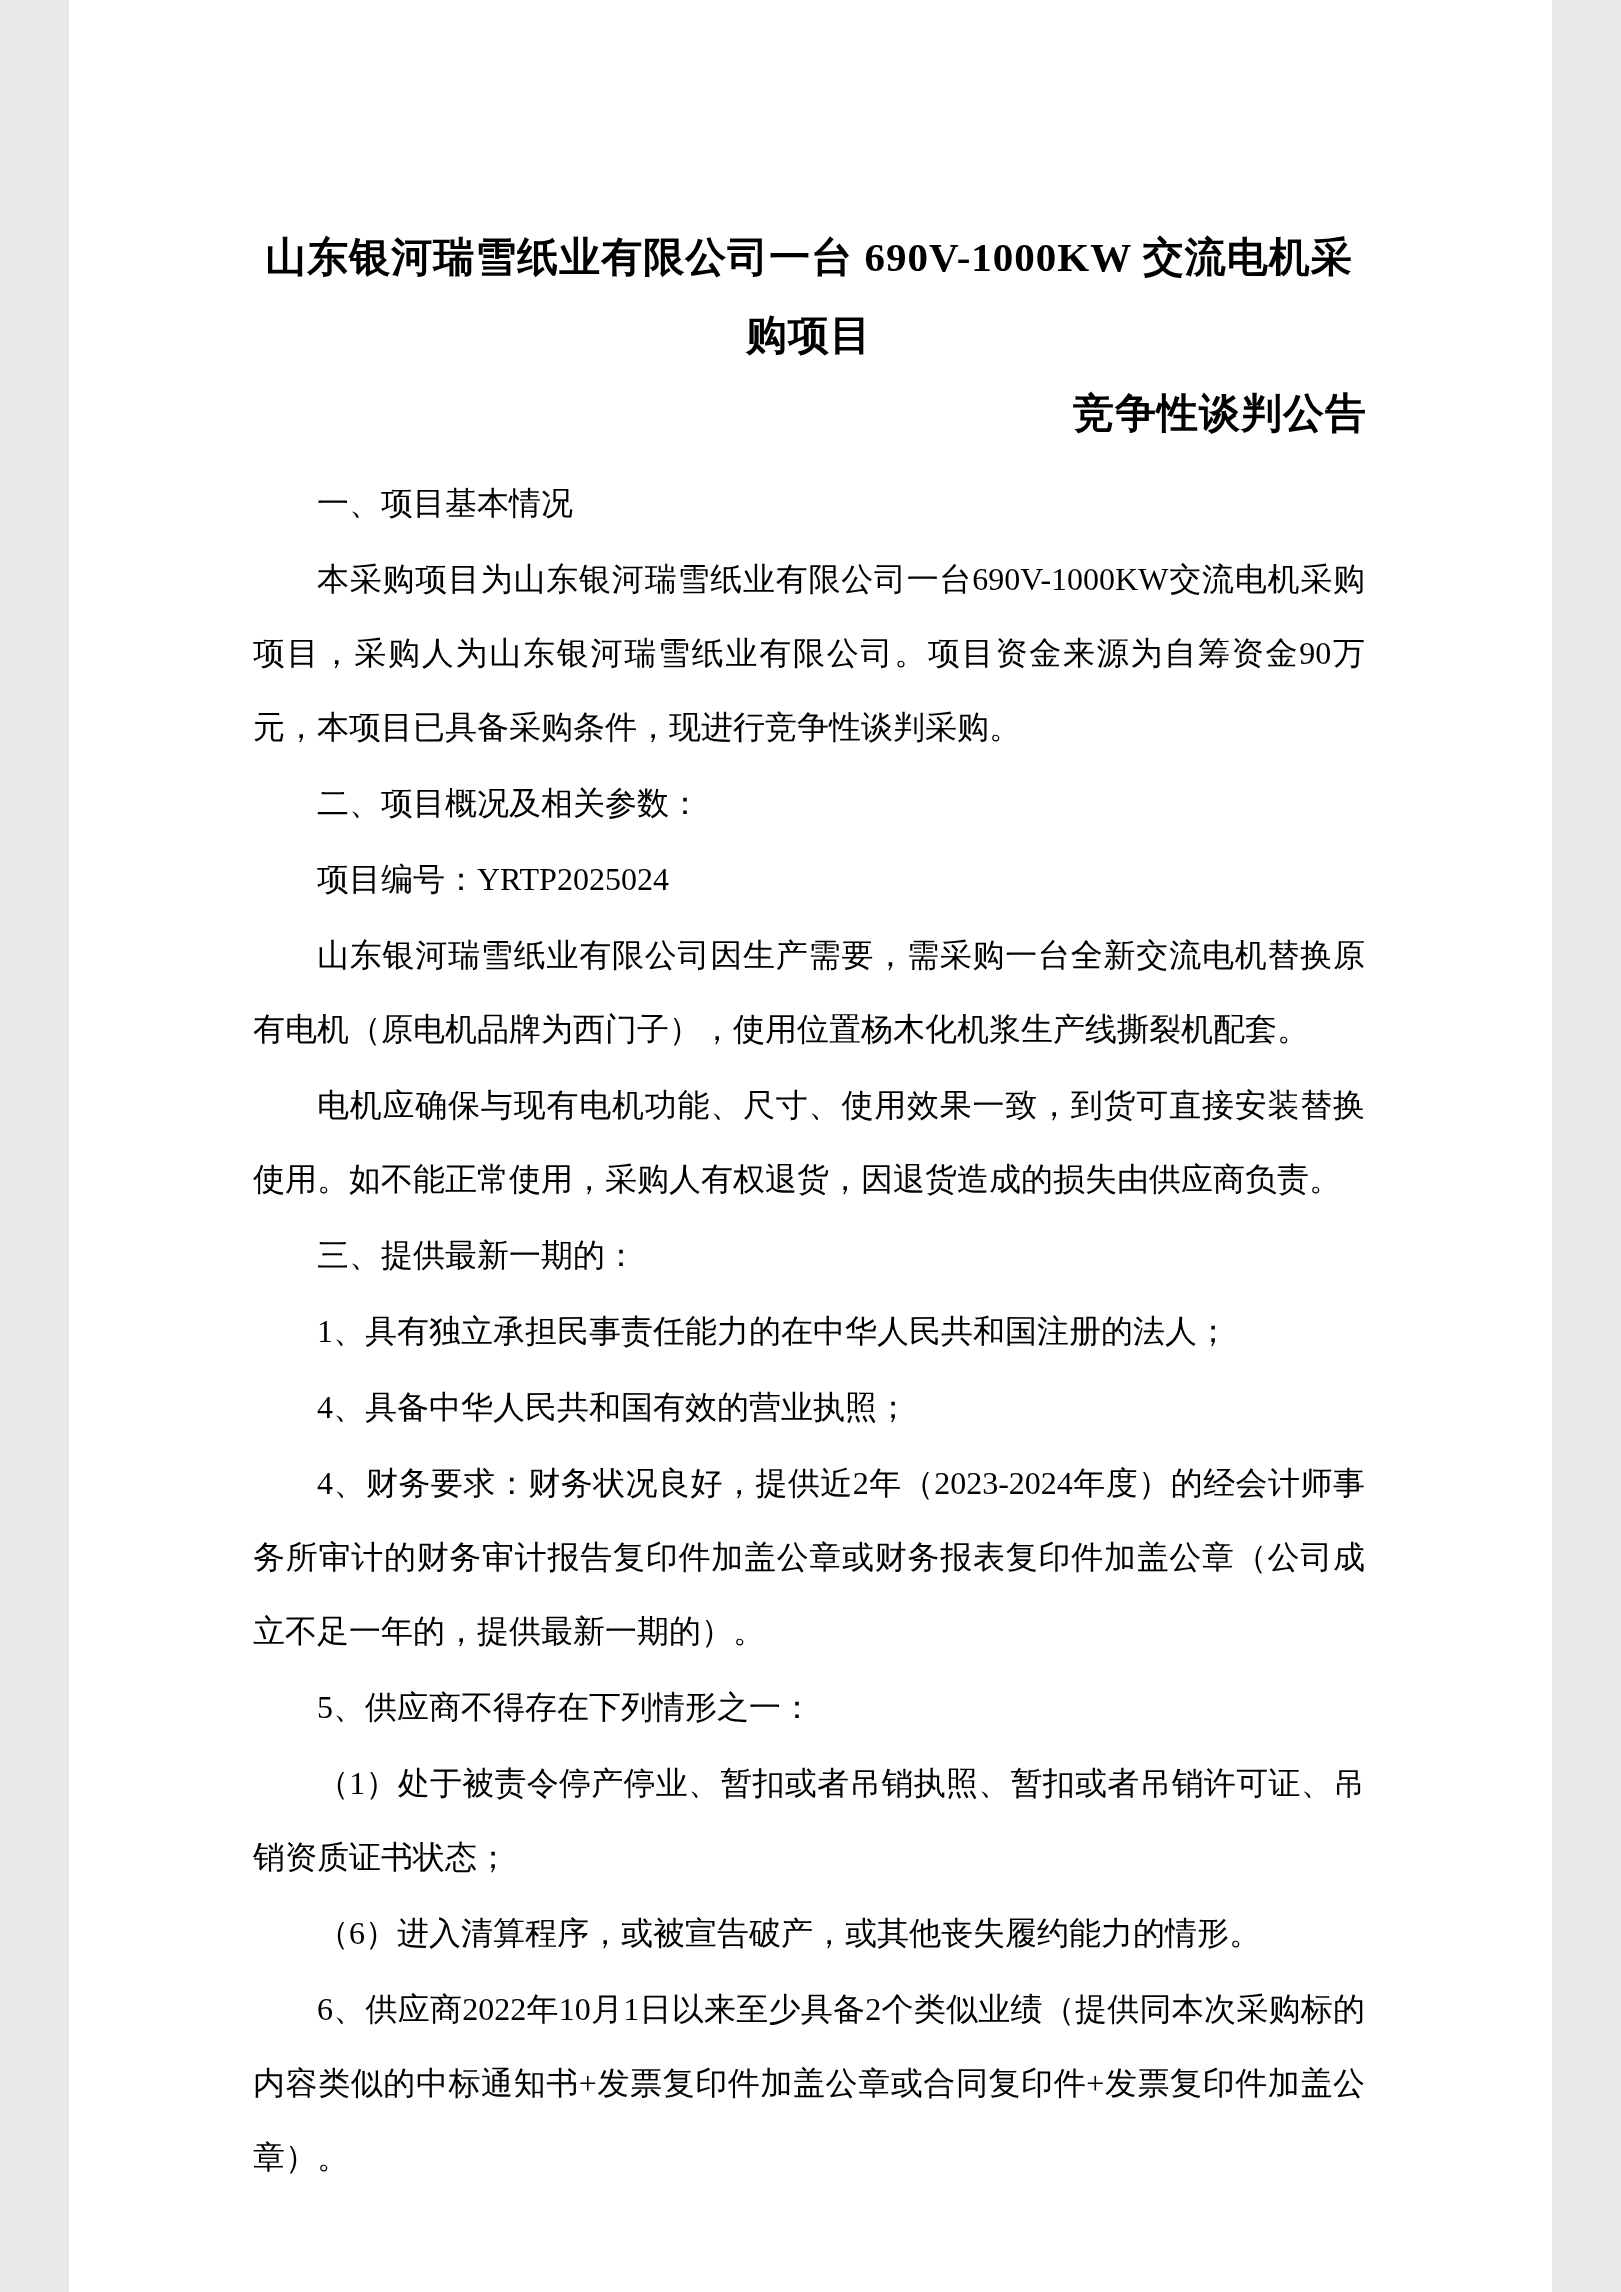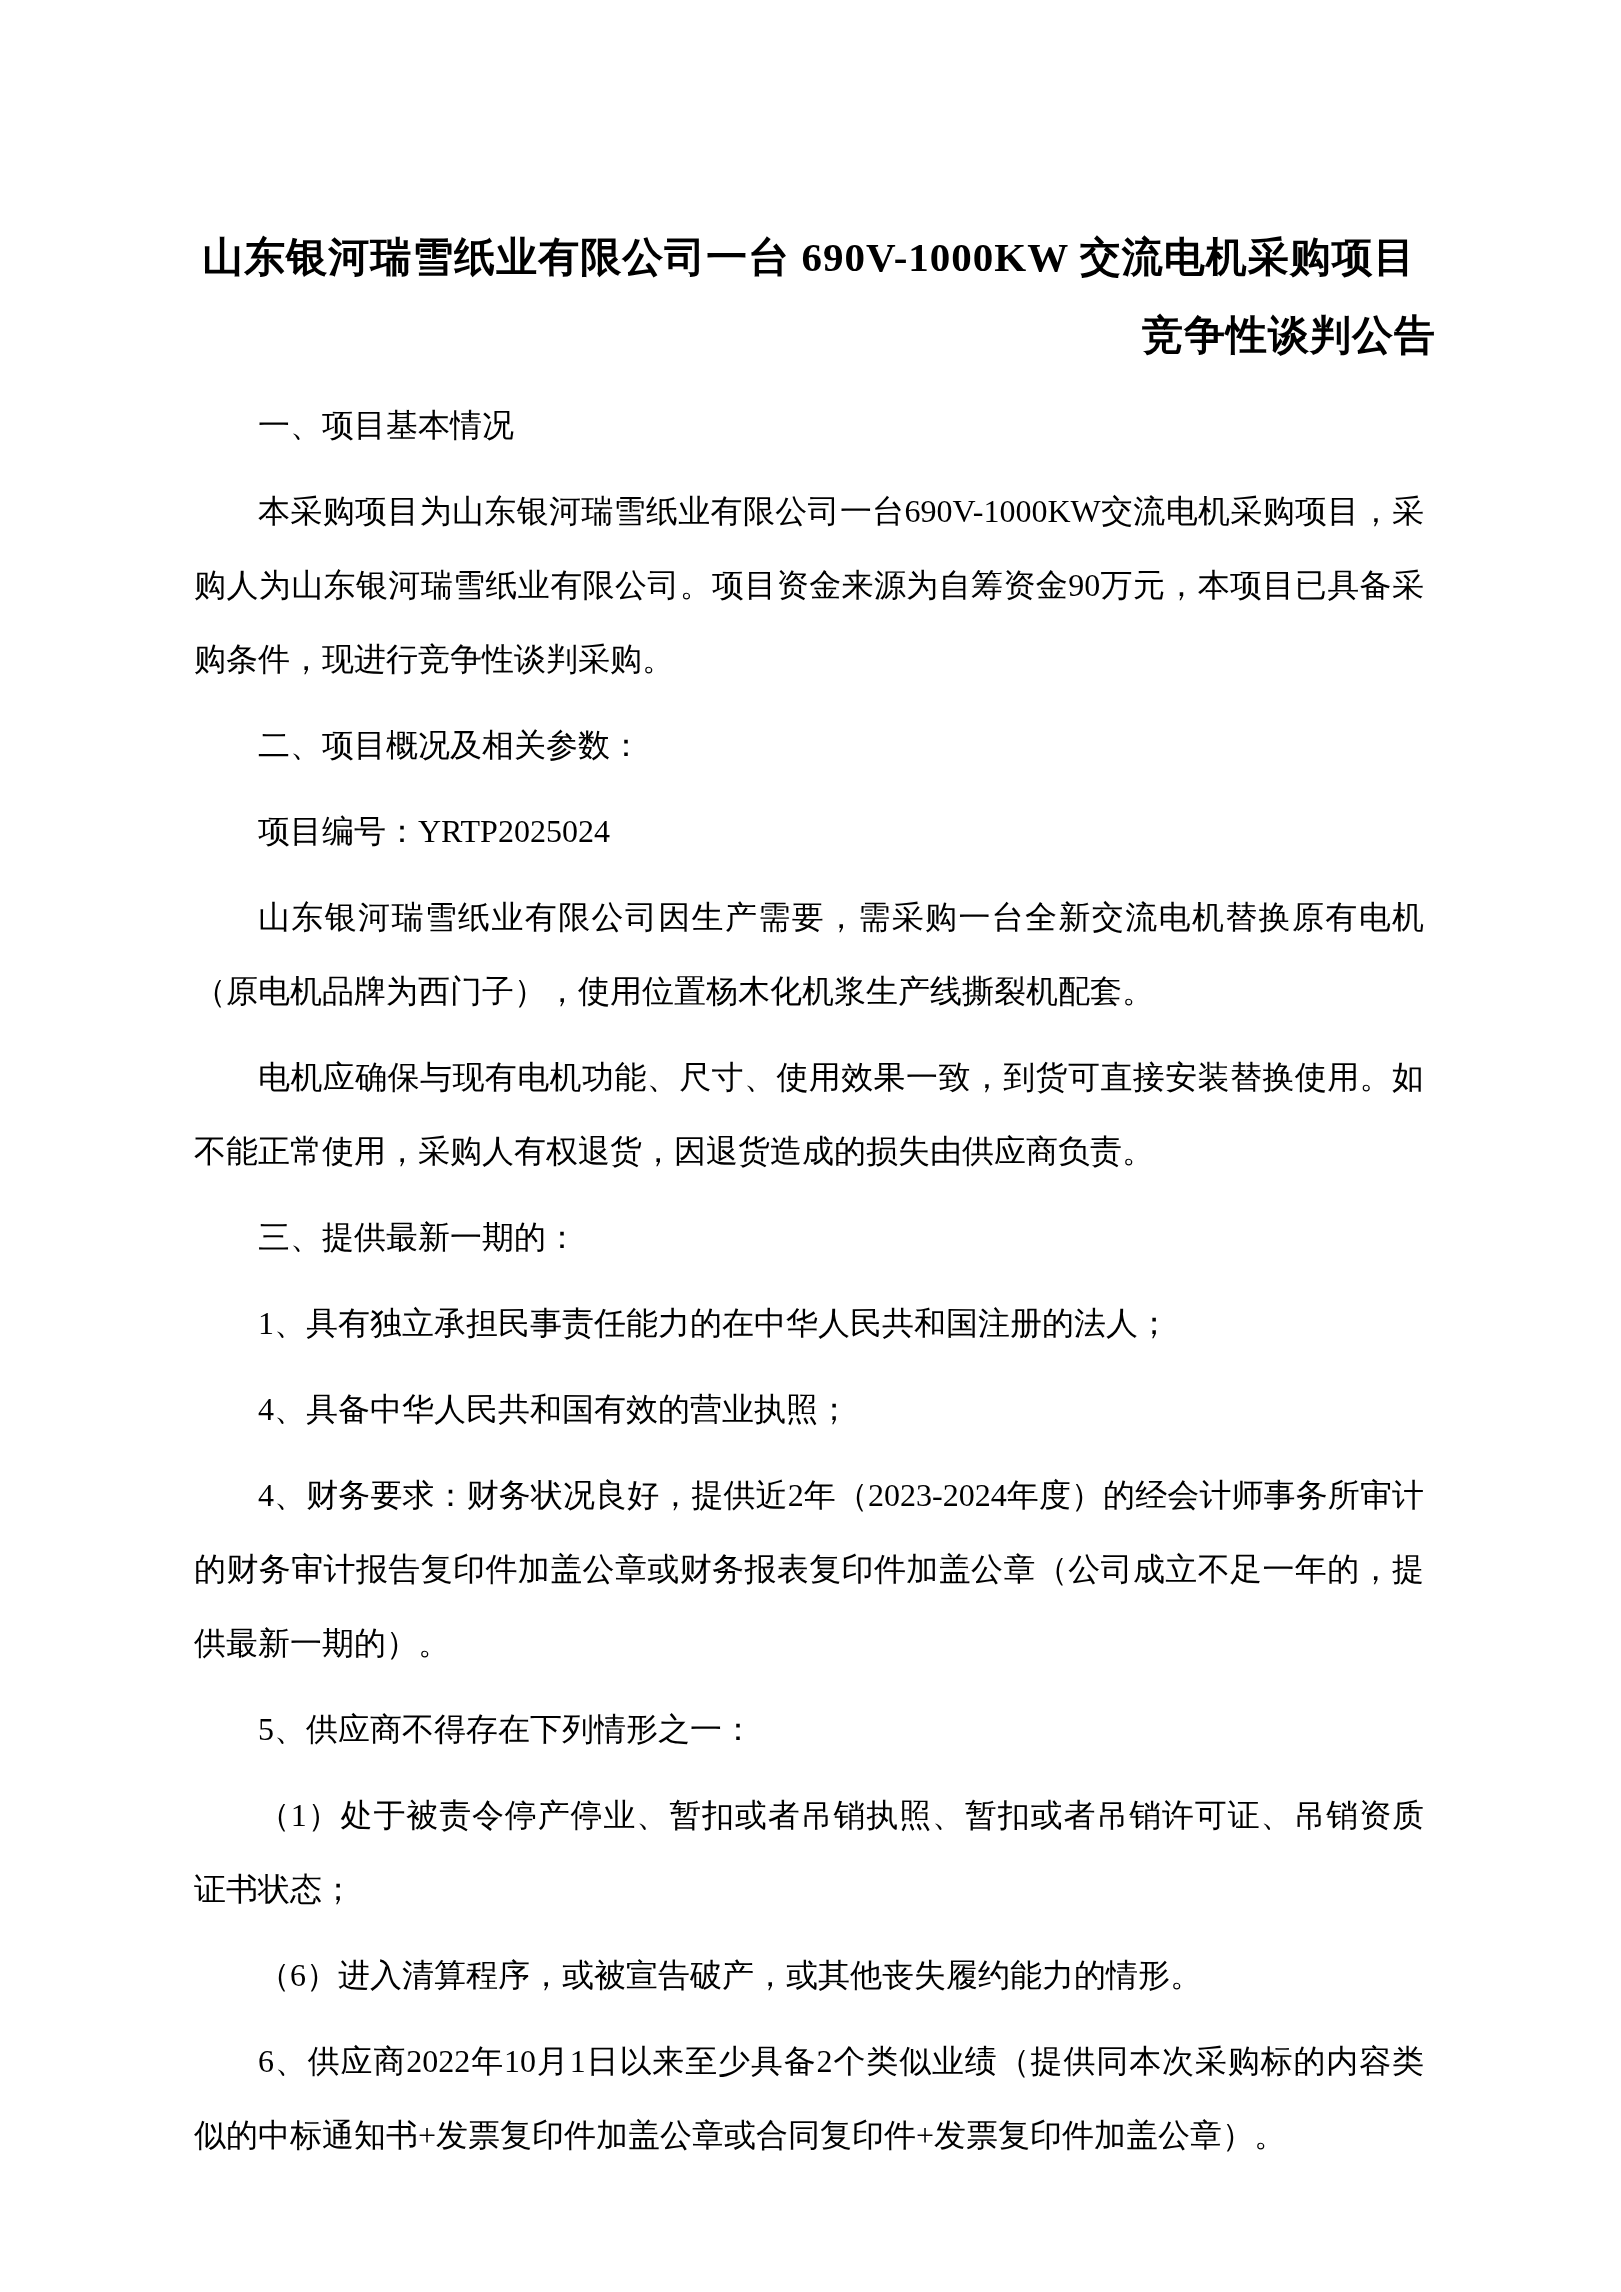--- a/index.html
+++ b/index.html
@@ -2,21 +2,21 @@
 <html><head>
 <meta charset="utf-8">
 <style>
   html, body {
     margin: 0;
     padding: 0;
     background: #e8e8e8;
   }
   .page {
     position: relative;
-    width: 1621px;
+    width: 1483px;
     height: 2293px;
     margin: 0 auto;
     background: #ffffff;
     color: #000000;
     font-family: "Liberation Serif", "DejaVu Serif", serif;
     box-sizing: border-box;
     padding: 218px 185px 0 182px;
     overflow: hidden;
   }
   .doc-title {
@@ -28,21 +28,21 @@
     letter-spacing: 1px;
   }
   .doc-title.second {
     margin-bottom: 13.7px;
     text-align: right;
   }
   .doc-body {
     margin-top: 5.9px;
   }
   .para {
-    margin: 12px;
+    margin: 2px;
     font-size: 32px;
     line-height: 74px;
     text-align: justify;
     text-indent: 2em;
     word-break: break-all;
   }
 </style>
 </head>
 <body>
 

